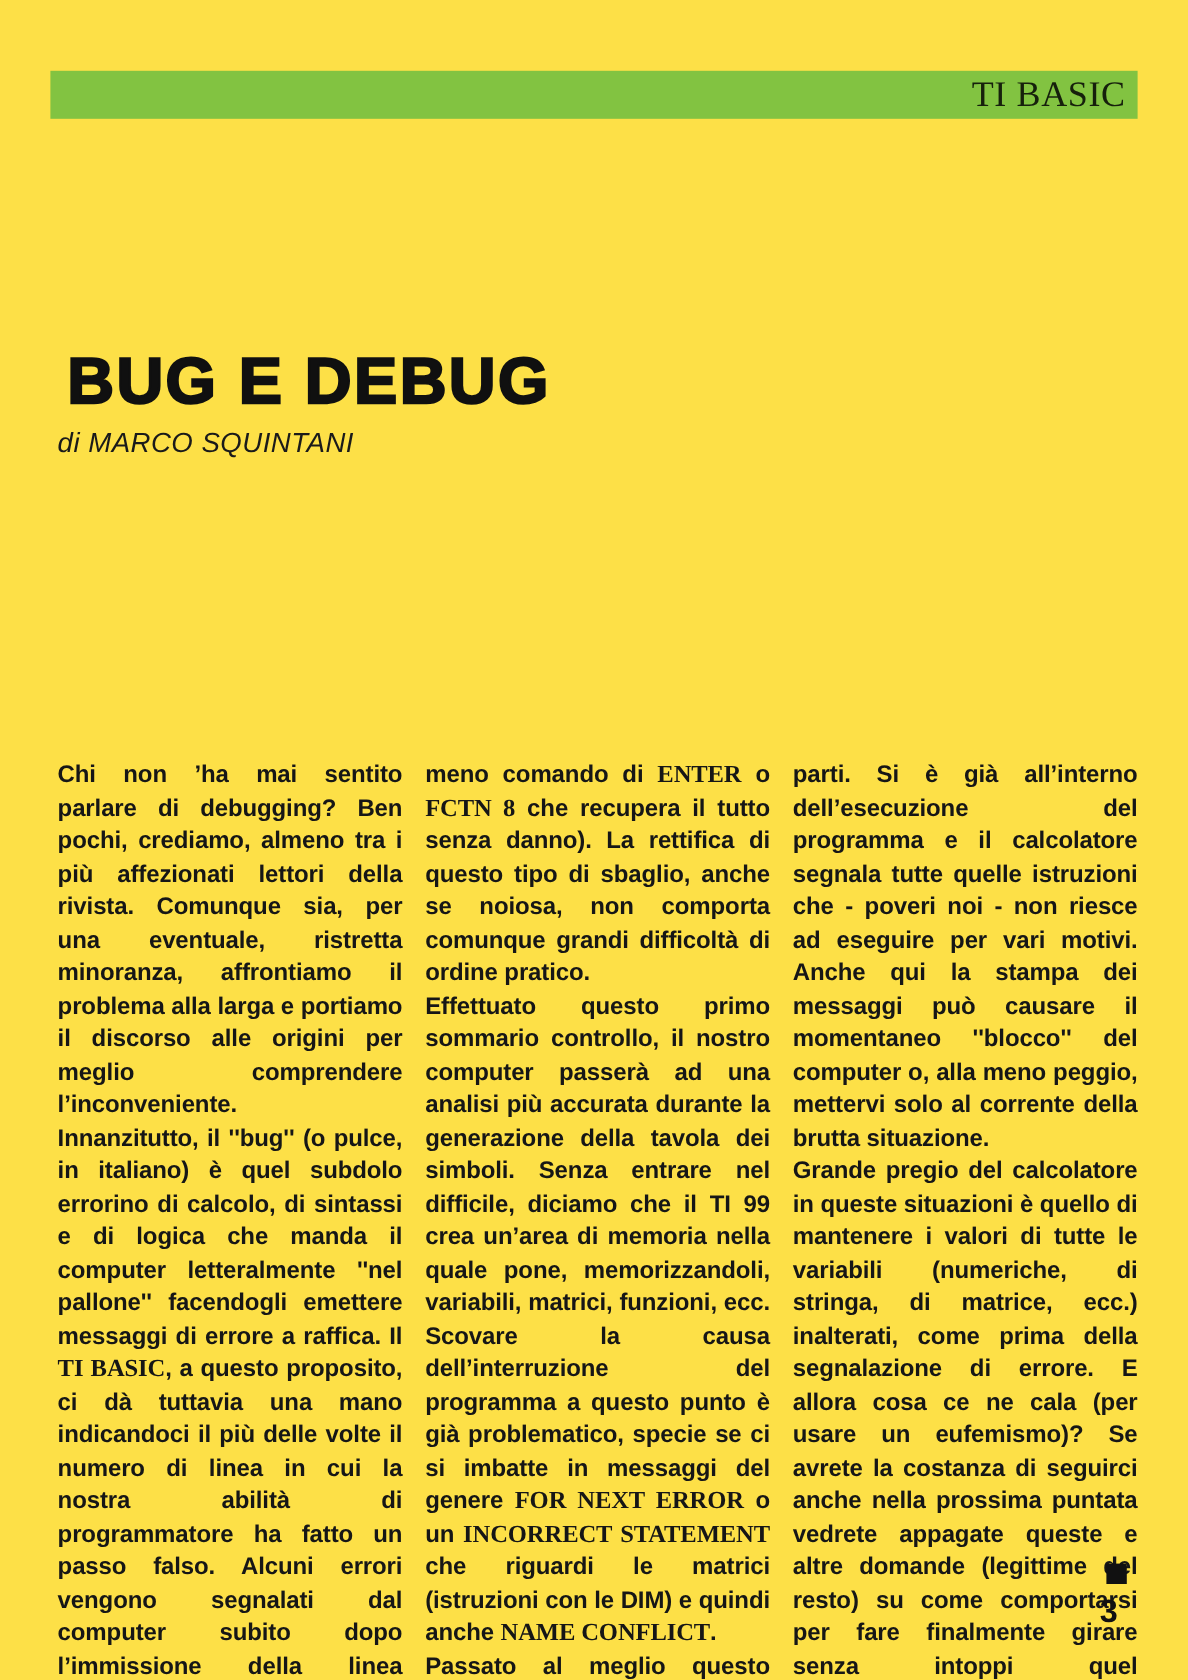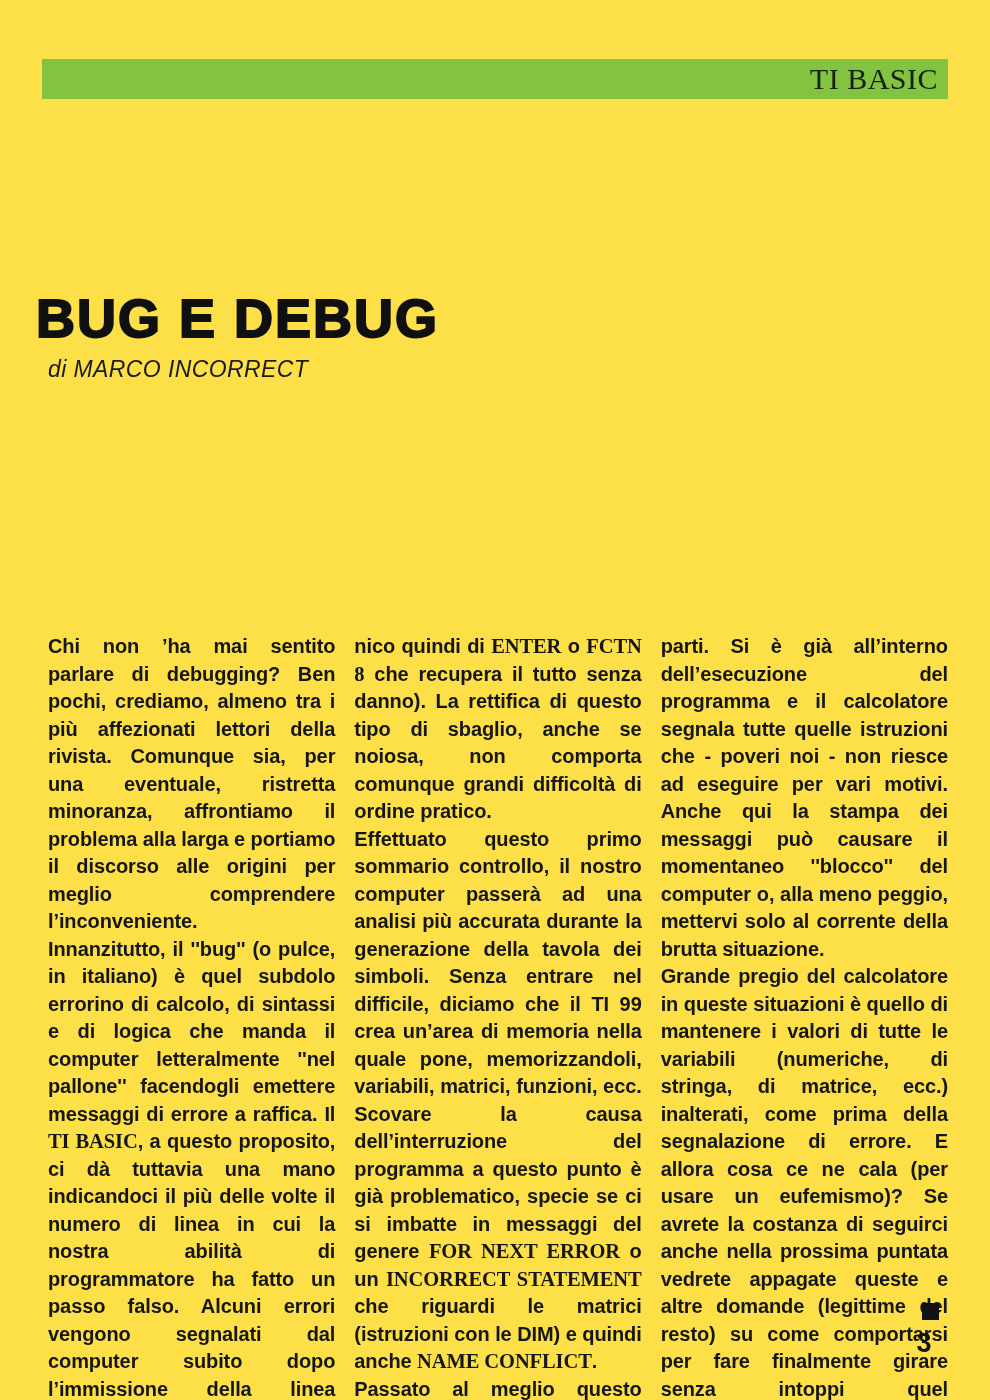--- a/index.html
+++ b/index.html
@@ -31,21 +31,21 @@
   .header-label {
     font-family: "Liberation Serif", serif;
     font-size: 30px;
     line-height: 40px;
     color: #16200c;
     padding-right: 10px;
     letter-spacing: 0.5px;
   }
   .article-title {
     position: absolute;
-    left: 36px;
+    left: 56px;
     top: 287px;
     margin: 0;
     font-family: "Liberation Sans", sans-serif;
     font-weight: bold;
     font-size: 54px;
     letter-spacing: 2px;
     color: #101010;
     -webkit-text-stroke: 2px #101010;
   }
   .byline {
@@ -106,29 +106,29 @@
 <body>
 
 <div class="page">
 
   <div class="header-bar" style="background: rgb(130, 195, 65);">
     <span class="header-label">TI BASIC</span>
   </div>
 
   <h1 class="article-title">BUG E DEBUG</h1>
 
-  <p class="byline">di MARCO INCORRECT</p>
+  <p class="byline">di MARCO SQUINTANI</p>
 
   <div class="columns">
     <div class="column">
         <p><span>Chi non ’ha mai sentito parlare di debugging? Ben pochi, crediamo, almeno tra i più affezionati lettori della rivista. Comunque sia, per una eventuale, ristretta minoranza, affrontiamo il problema alla larga e portiamo il discorso alle origini per meglio comprendere l’inconveniente.</span></p>
         <p><span>Innanzitutto, il ''bug'' (o pulce, in italiano) è quel subdolo errorino di calcolo, di sintassi e di logica che manda il computer letteralmente ''nel pallone'' facendogli emettere messaggi di errore a raffica. Il </span><span class="kw">TI BASIC</span><span>, a questo proposito, ci dà tuttavia una mano indicandoci il più delle volte il numero di linea in cui la nostra abilità di programmatore ha fatto un passo falso. Alcuni errori vengono segnalati dal computer subito dopo l’immissione della linea (quando si preme </span><span class="kw">ENTER</span><span>, insomma) e questo fatto, purtroppo, provoca la perdita irreparabile della linea stessa, che andrà riscritta correttamente dall’inizio (in </span></p>
       </div>
     <div class="column">
-        <p><span>nico quindi di </span><span class="kw">ENTER</span><span> o </span><span class="kw">FCTN 8</span><span> che recupera il tutto senza danno). La rettifica di questo tipo di sbaglio, anche se noiosa, non comporta comunque grandi difficoltà di ordine pratico.</span></p>
+        <p><span>meno comando di </span><span class="kw">ENTER</span><span> o </span><span class="kw">FCTN 8</span><span> che recupera il tutto senza danno). La rettifica di questo tipo di sbaglio, anche se noiosa, non comporta comunque grandi difficoltà di ordine pratico.</span></p>
         <p><span>Effettuato questo primo sommario controllo, il nostro computer passerà ad una analisi più accurata durante la generazione della tavola dei simboli. Senza entrare nel difficile, diciamo che il TI 99 crea un’area di memoria nella quale pone, memorizzandoli, variabili, matrici, funzioni, ecc. Scovare la causa dell’interruzione del programma a questo punto è già problematico, specie se ci si imbatte in messaggi del genere </span><span class="kw">FOR NEXT ERROR</span><span> o un </span><span class="kw">INCORRECT STATEMENT</span><span> che riguardi le matrici (istruzioni con le DIM) e quindi anche </span><span class="kw">NAME CONFLICT</span><span>.</span></p>
         <p><span>Passato al meglio questo secondo scoglio, il programma deve ancora sottostare all’occhio vigile del terzo ed ultimo controllo operato su tutte le sue</span></p>
       </div>
     <div class="column">
         <p><span>parti. Si è già all’interno dell’esecuzione del programma e il calcolatore segnala tutte quelle istruzioni che - poveri noi - non riesce ad eseguire per vari motivi. Anche qui la stampa dei messaggi può causare il momentaneo ''blocco'' del computer o, alla meno peggio, mettervi solo al corrente della brutta situazione.</span></p>
         <p><span>Grande pregio del calcolatore in queste situazioni è quello di mantenere i valori di tutte le variabili (numeriche, di stringa, di matrice, ecc.) inalterati, come prima della segnalazione di errore. E allora cosa ce ne cala (per usare un eufemismo)? Se avrete la costanza di seguirci anche nella prossima puntata vedrete appagate queste e altre domande (legittime del resto) su come comportarsi per fare finalmente girare senza intoppi quel dannatissimo programma, causa delle vostre (e anche nostre) insonnie. A presto.</span></p>
       </div>
   </div>
 
   <div class="end-marker"></div>

